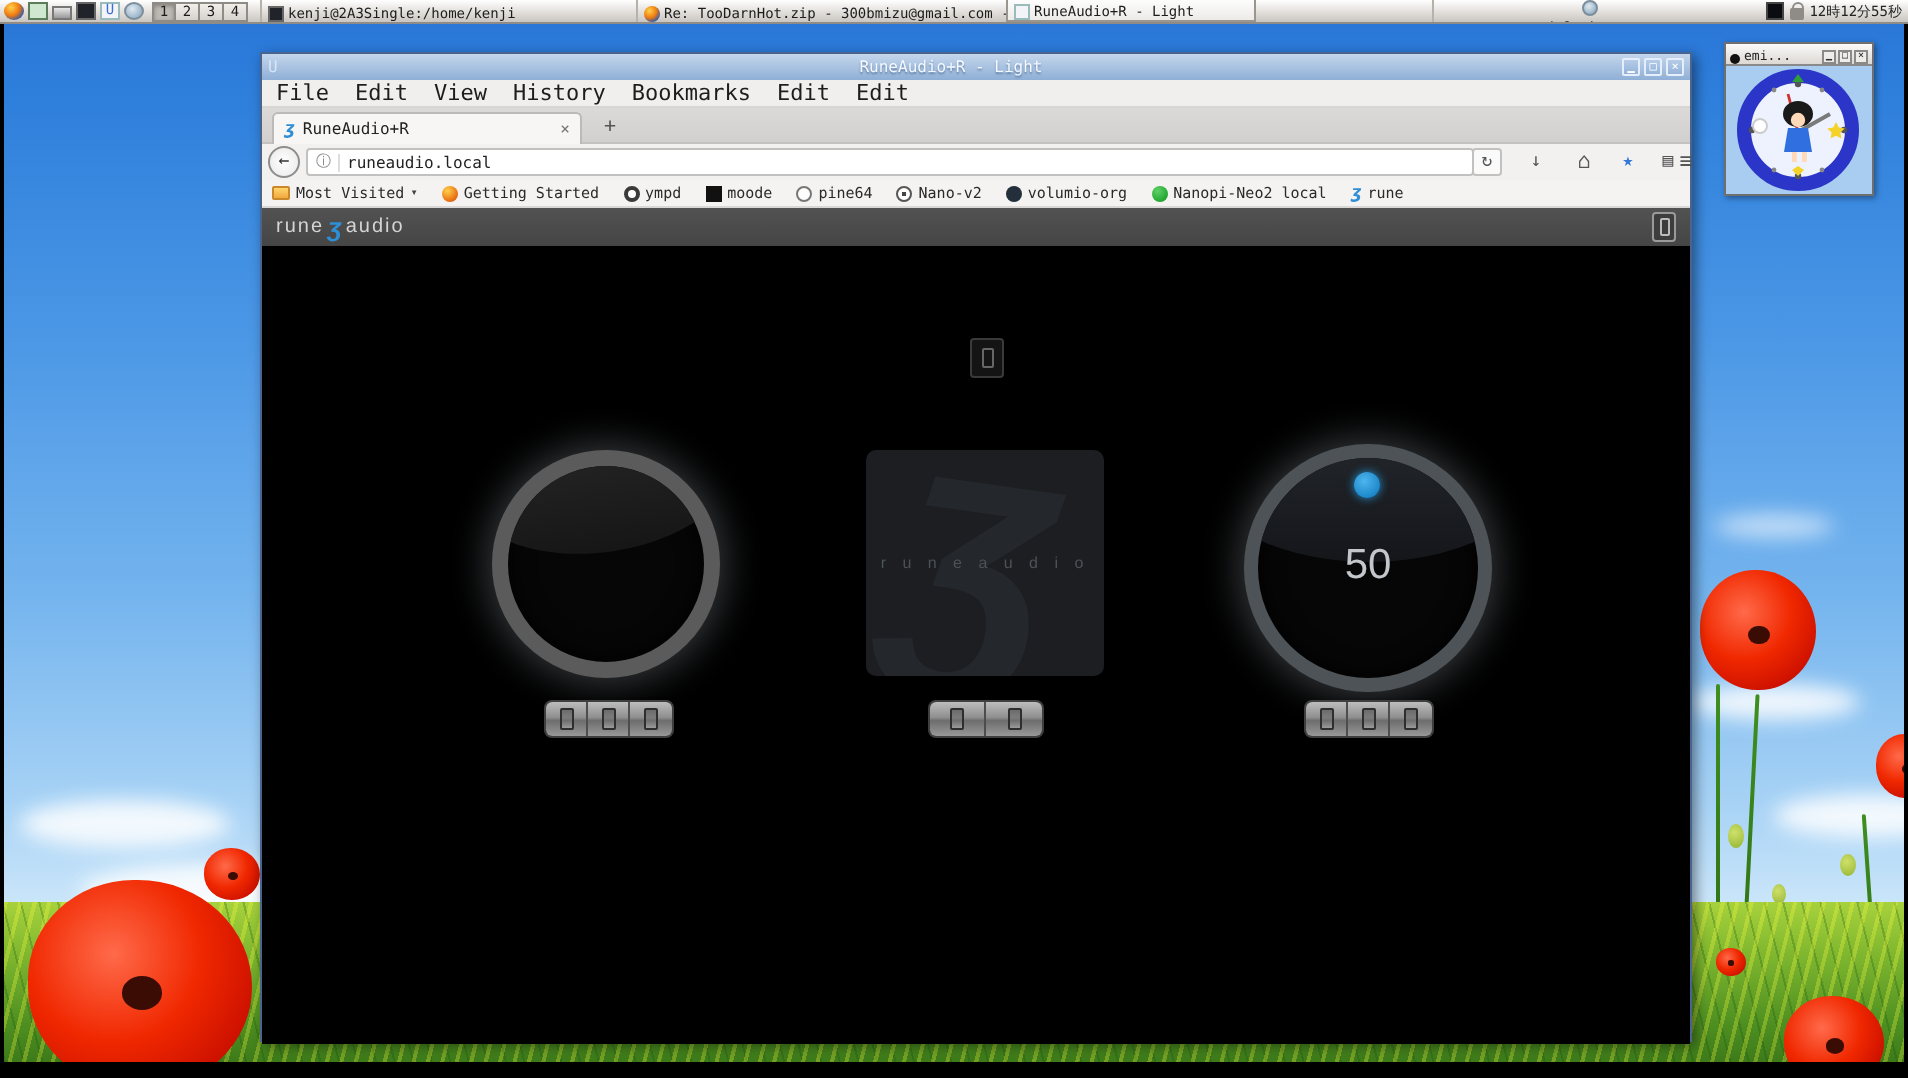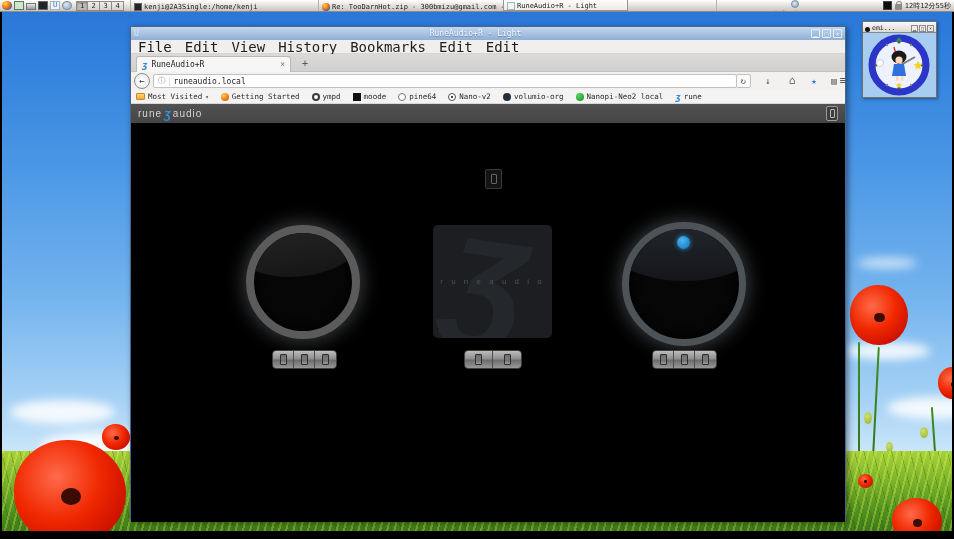--- a/index.html
+++ b/index.html
@@ -62,21 +62,21 @@
   
   #bwin { position:absolute; left:130px; top:26px; width:716px; height:495px;
     border:1px solid #48648f; background:#f0efee; box-shadow:2px 2px 6px rgba(0,0,0,.45); }
   #btitle { height:13px; background:linear-gradient(#c4d6ec,#8fafd6); display:flex; align-items:center;
     padding:0 3px; color:#f4f8ff; font-size:8px; }
   #btitle .ficon { width:8px; height:9px; color:#d7e5f7; font-size:8px; line-height:9px; }
   #btitle .t { flex:1; text-align:center; text-shadow:0 1px 1px rgba(40,70,110,.5); }
   .winb { width:9px; height:9px; margin-left:2px; border:1px solid #e6eefb; border-radius:1px;
     background:linear-gradient(#b6cce8,#93b2d8); color:#fff; font-size:6px; line-height:7px; text-align:center; }
   #bmenu { height:14px; background:#f0efee; border-bottom:1px solid #d8d6d3; display:flex; align-items:center;
-    gap:13px; padding-left:7px; font-size:14px; color:#1d1d1d; }
+    gap:13px; padding-left:7px; font-size:11px; color:#1d1d1d; }
   #btabs { height:18px; background:linear-gradient(#dcdad8,#d2d0ce); border-bottom:1px solid #c4c2c0;
     position:relative; }
   #tab1 { position:absolute; left:5px; top:2px; width:155px; height:16px; background:#f7f6f5;
     border:1px solid #bcbab8; border-bottom:none; border-radius:3px 3px 0 0; display:flex; align-items:center;
     gap:4px; padding:0 5px; font-size:8px; color:#222; }
   #tab1 .tfav { color:#2f8fd6; font-weight:bold; font-style:italic; font-size:9px; }
   #tab1 .tclose { margin-left:auto; color:#777; font-size:8px; }
   #newtab { position:absolute; left:166px; top:3px; width:16px; height:14px; text-align:center;
     line-height:14px; font-size:10px; color:#555; }
   #bnav { height:18px; background:#f2f1f0; display:flex; align-items:center; position:relative; }
@@ -357,20 +357,21 @@
         </div>
 
         <div id="album">
           <span class="swirl">ʒ</span>
           <span class="atext">r u n e a u d i o</span>
         </div>
 
         <div class="knob" id="knob-vol">
           <div class="gloss"></div>
           <div id="vol-dot"></div>
+          <div id="vol-num">50</div>
         </div>
 
         <div class="seg-group" id="grp-seek">
           <span class="seg">
               <span class="g"></span>
             </span>
           <span class="seg">
               <span class="g"></span>
             </span>
           <span class="seg">

